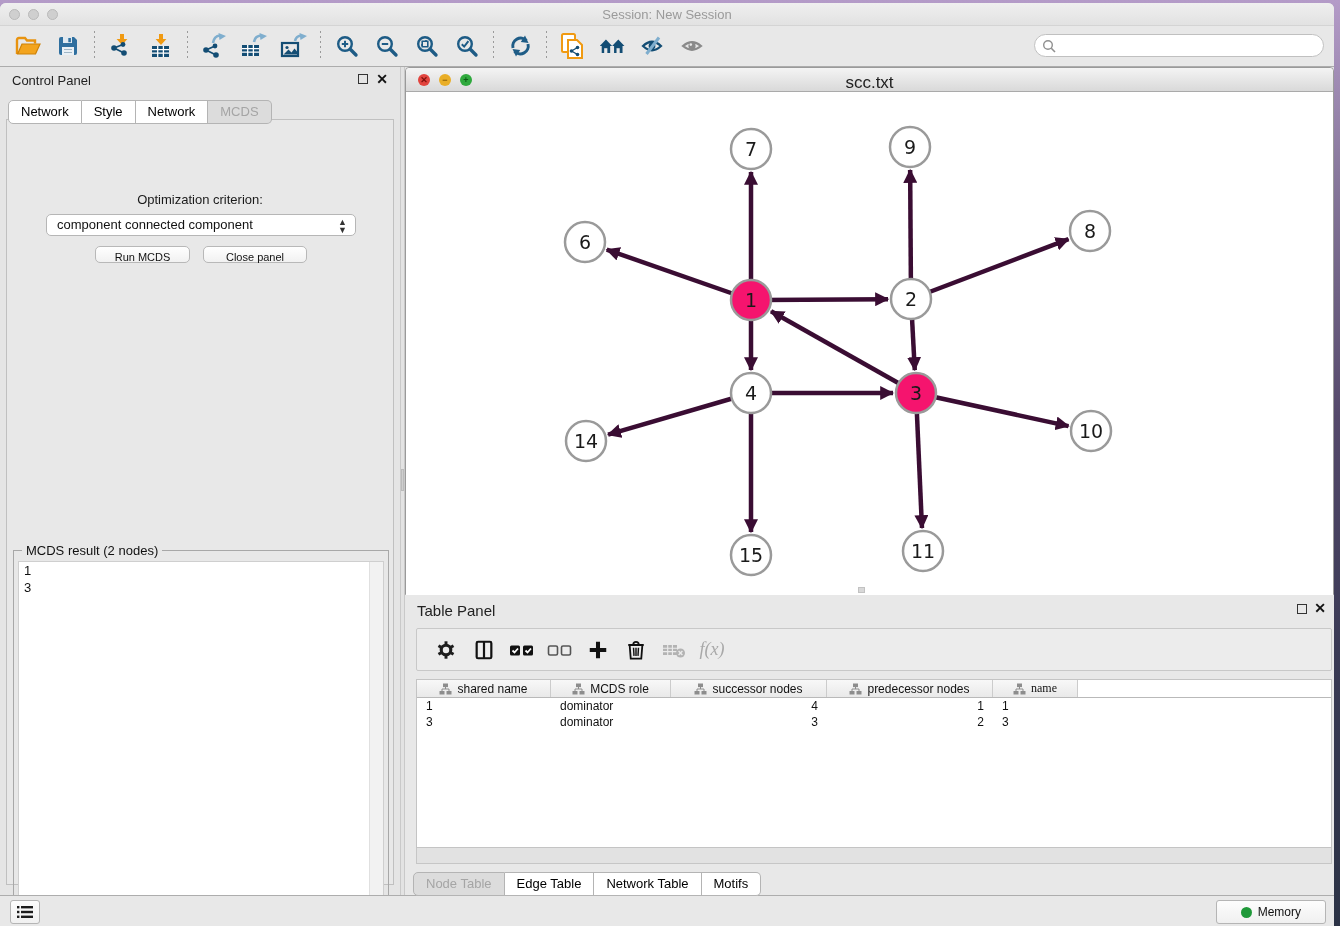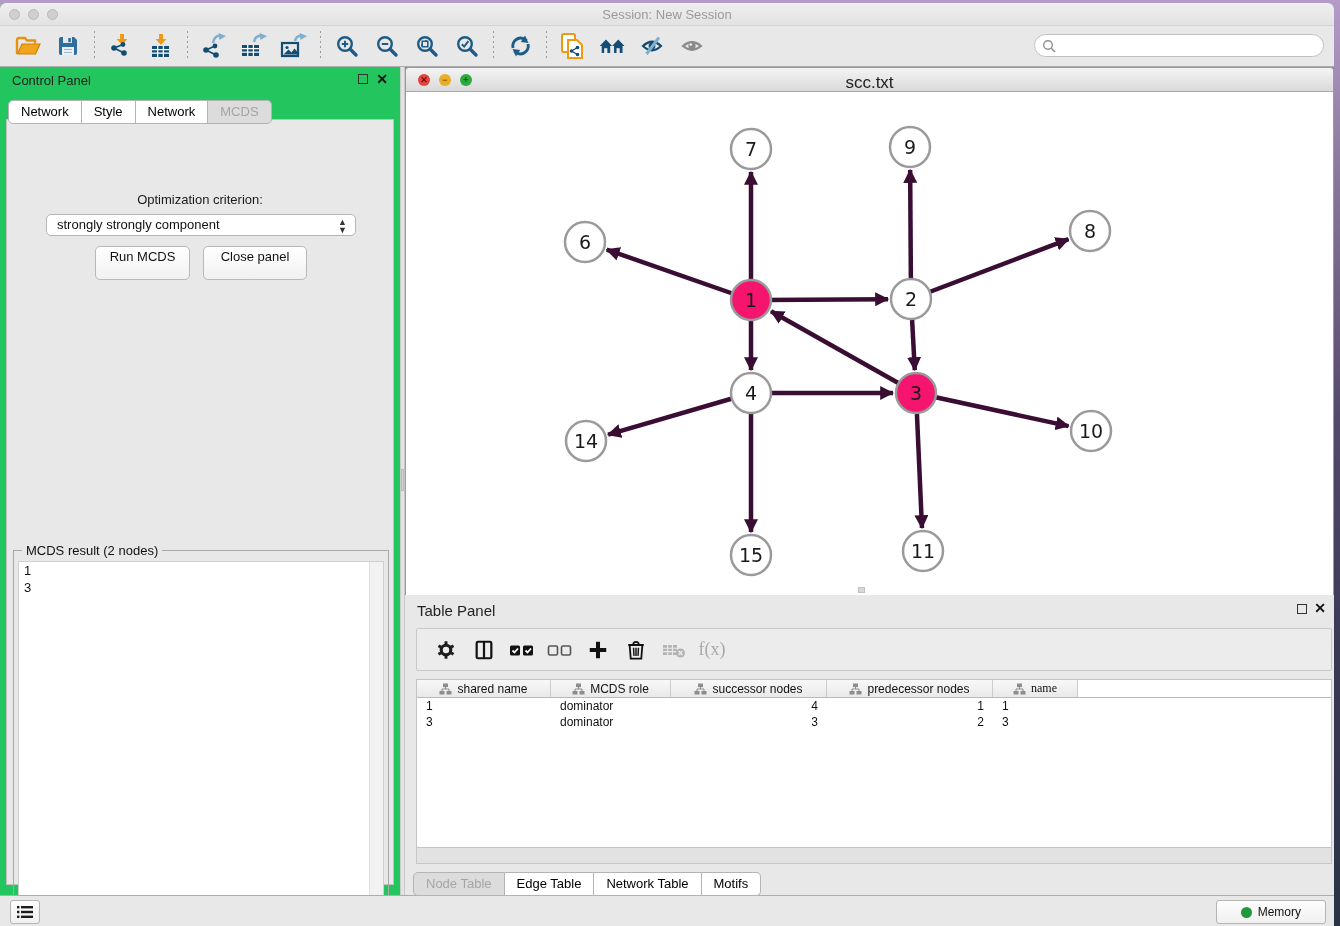--- a/index.html
+++ b/index.html
@@ -4,21 +4,21 @@
 <style>
   * { margin:0; padding:0; box-sizing:border-box; }
   html,body { width:1340px; height:926px; overflow:hidden; }
   body {
     font-family:"Liberation Sans", sans-serif;
     background:linear-gradient(180deg,#b49bc8 0%, #8a7a9e 18%, #55496b 45%, #3a3a55 70%, #2b3245 100%);
     position:relative;
   }
   #app {
     position:absolute; left:0; top:3px; width:1334px; height:923px;
-    background:#22c55e; border-radius:6px 6px 0 0; overflow:hidden;
+    background:#e5e5e5; border-radius:6px 6px 0 0; overflow:hidden;
   }
   
   .titlebar { position:absolute; left:0; top:0; width:100%; height:23px;
     background:linear-gradient(#efefef,#e2e2e2); border-bottom:1px solid #d4d4d4; }
   .tl { position:absolute; top:6px; width:11px; height:11px; border-radius:50%;
     background:#cfcfcf; border:1px solid #b9b9b9; }
   .title-text { position:absolute; width:100%; text-align:center; top:4px;
     font-size:13px; color:#9a9a9a; }
   
   .toolbar { position:absolute; left:0; top:23px; width:100%; height:41px;
@@ -54,22 +54,22 @@
   .tab.sel { background:#dcdcdc; color:#a5a5a5; }
   .cp-content { position:absolute; left:6px; top:52px; width:388px; height:766px;
     border:1px solid #c0c0c0; background:#e8e8e8; }
   .opt-label { position:absolute; left:0; top:72px; width:100%; text-align:center;
     font-size:13px; color:#1a1a1a; }
   .dropdown { position:absolute; left:39px; top:94px; width:310px; height:22px;
     background:#fff; border:1px solid #b6b6b6; border-radius:5px; font-size:13px;
     line-height:20px; padding-left:10px; color:#111; }
   .dropdown .chev { position:absolute; right:8px; top:3px; font-size:9px; color:#333;
     line-height:8px; text-align:center; }
-  .btn { position:absolute; height:34px; background:linear-gradient(#ffffff,#f1f1f1);
-    border:1px solid #b8b8b8; border-radius:5px; font-size:13px; color:#111;
+  .btn { position:absolute; height:17px; background:linear-gradient(#ffffff,#f1f1f1);
+    border:1px solid #b8b8b8; border-radius:5px; font-size:11px; color:#111;
     text-align:center; line-height:20px; }
   .groupbox { position:absolute; left:6px; top:430px; width:376px; height:378px;
     border:1px solid #a8a8a8; }
   .groupbox .gb-label { position:absolute; left:8px; top:-8px; background:#e8e8e8;
     padding:0 4px; font-size:13px; color:#111; }
   .gb-white { position:absolute; left:4px; top:10px; width:366px; height:362px;
     background:#fff; border:1px solid #cfcfcf; }
   .gb-scroll { position:absolute; right:0; top:0; width:14px; height:100%;
     background:#f2f2f2; border-left:1px solid #e0e0e0; }
   .gb-line { font-size:13px; color:#111; padding-left:5px; line-height:17px; }
@@ -87,21 +87,21 @@
   .canvas-grip { position:absolute; left:452px; bottom:2px; width:7px; height:6px;
     background:#d8d8d8; border:1px solid #c2c2c2; }
   
   .tpanel { position:absolute; left:0; top:528px; width:929px; height:300px; background:#e8e8e8; }
   .tpanel .ph-title { position:absolute; left:12px; top:7px; font-size:15px; color:#222; }
   .tpanel .ph-float { right:27px; top:9px; } .tpanel .ph-close { right:8px; top:5px; }
   .t-toolbar { position:absolute; left:11px; top:33px; width:916px; height:43px;
     background:#ececec; border:1px solid #c8c8c8; border-radius:2px;
     display:flex; align-items:center; padding-left:10px; }
   .t-toolbar .tb-icon { margin:0 4px; }
-  .fx { font-family:"Liberation Serif", serif; font-size:18px; color:#a8a8a8; }
+  .fx { font-family:"Liberation Serif", serif; font-style:italic; font-size:18px; color:#a8a8a8; }
   .dtable { position:absolute; left:11px; top:84px; width:916px; height:169px;
     background:#fff; border:1px solid #c4c4c4; font-size:12px; }
   .thead { display:flex; height:18px; border-bottom:1px solid #b9b9b9; }
   .th { background:linear-gradient(#f8f8f8,#e9e9e9); border-right:1px solid #cccccc;
     display:flex; align-items:center; justify-content:center; gap:5px; color:#111; }
   .th svg { flex:none; }
   .trow { display:flex; height:16px; align-items:center; }
   .td { padding:0 9px; color:#111; white-space:nowrap; overflow:hidden; }
   .td.r { text-align:right; }
   .t-bottom { position:absolute; left:11px; top:253px; width:916px; height:16px;
@@ -282,21 +282,21 @@
       </div>
       <div class="tabrow" id="cp-tabs">
           <div class="tab">Network</div>
           <div class="tab">Style</div>
           <div class="tab">Network</div>
           <div class="tab sel">MCDS</div>
         </div>
       <div class="cp-content">
         <div class="opt-label">Optimization criterion:</div>
         <div class="dropdown">
-          <span>strongly strongly component</span>
+          <span>component connected component</span>
           <span class="chev">▲<br>▼</span>
         </div>
         <div class="btn" style="left:88px; top:126px; width:95px;">Run MCDS</div>
         <div class="btn" style="left:196px; top:126px; width:104px;">Close panel</div>
         <div class="groupbox">
           <span class="gb-label">MCDS result (2 nodes)</span>
           <div class="gb-white">
             <div id="result-lines">
                 <div class="gb-line">1</div>
                 <div class="gb-line">3</div>

